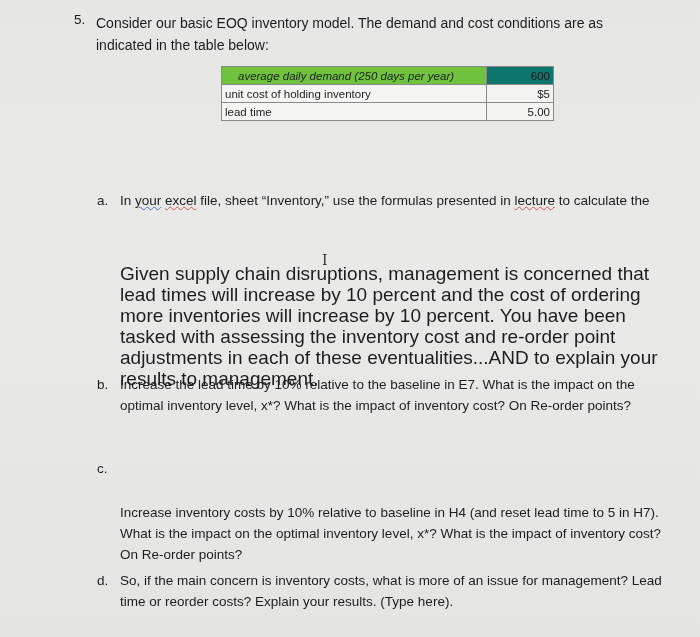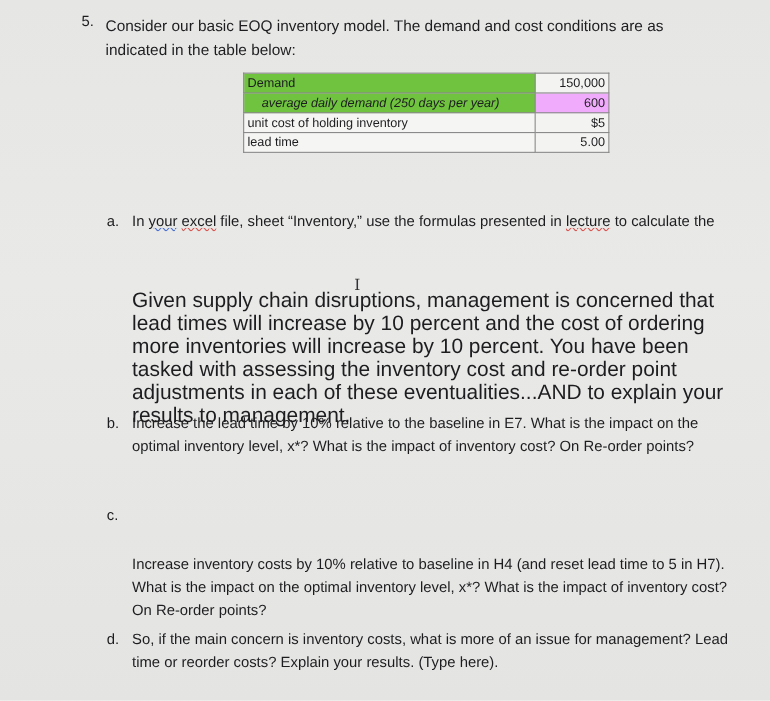--- a/index.html
+++ b/index.html
@@ -20,21 +20,21 @@
     font-size: 11.5px;
   }
   .tbl td {
     border: 1px solid #8a8a8a;
     height: 17px; padding: 0 3px;
     white-space: nowrap;
   }
   .tbl td.lbl { width: 245px; }
   .tbl td.val { width: 60px; text-align: right; background: #f3f3f1; }
   .tbl tr.green td.lbl { background: #6fc33e; }
-  .tbl tr.green td.val.g { background: #f0abfc; }
+  .tbl tr.green td.val.g { background: #0f766e; }
   .tbl tr.white td.lbl { background: #f5f5f3; }
   .tbl td.ital { font-style: italic; padding-left: 16px; }
 
   .item { position: absolute; font-size: 13.5px; line-height: 21px; }
   .item .mk { position: absolute; left: 0; top: 0; }
   .item .tx { position: absolute; left: 23px; top: 0; }
   .ul-blue { text-decoration: underline; text-decoration-color: #4a6fd1; text-decoration-style: wavy; text-decoration-thickness: 1px; }
   .ul-red { text-decoration: underline; text-decoration-color: #d9534f; text-decoration-style: wavy; text-decoration-thickness: 1px; }
 
   .para { position: absolute; left: 120px; top: 263px; width: 540px; font-size: 19px; line-height: 21px; }
@@ -42,24 +42,20 @@
 </style>
 </head>
 <body>
 
 <div class="doc">
   <span class="q-num">5.</span>
   <div class="q-text">Consider our basic EOQ inventory model. The demand and cost conditions are as indicated in the table below:</div>
 
   <table class="tbl">
     <tbody>
-        <tr class="green">
-      <td class="lbl">Demand</td>
-      <td class="val">150,000</td>
-    </tr>
     <tr class="green">
       <td class="lbl ital">average daily demand (250 days per year)</td>
       <td class="val g">600</td>
     </tr>
     <tr class="white">
       <td class="lbl">unit cost of holding inventory</td>
       <td class="val">$5</td>
     </tr>
     <tr class="white">
       <td class="lbl">lead time</td>

